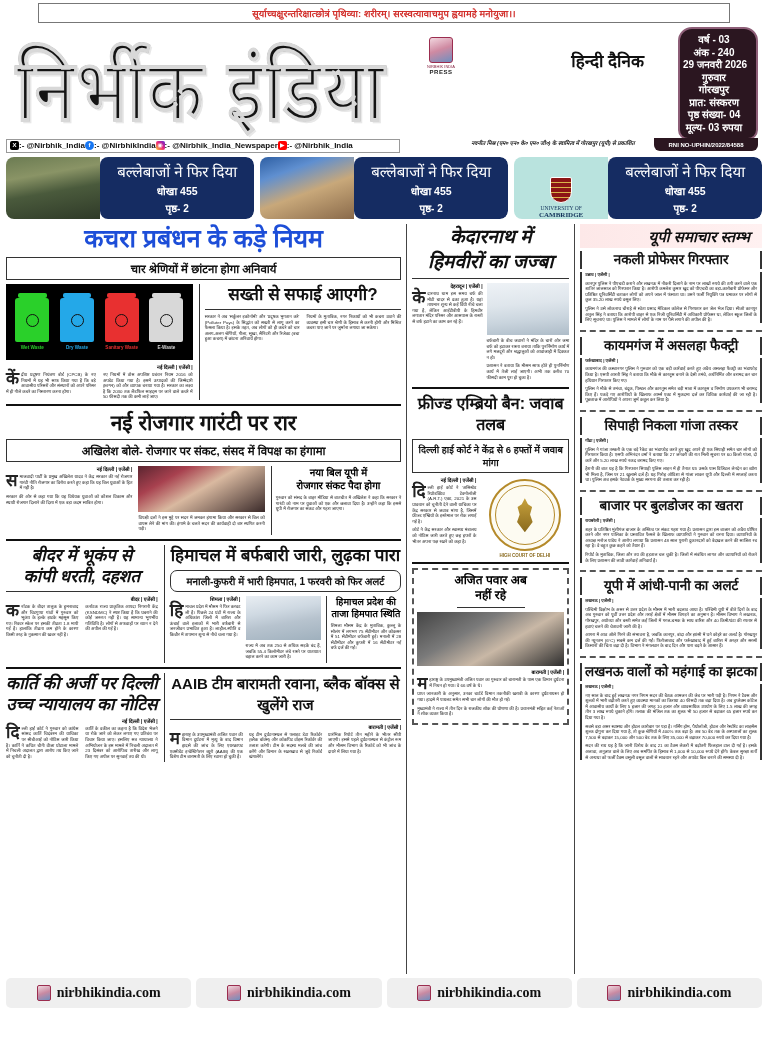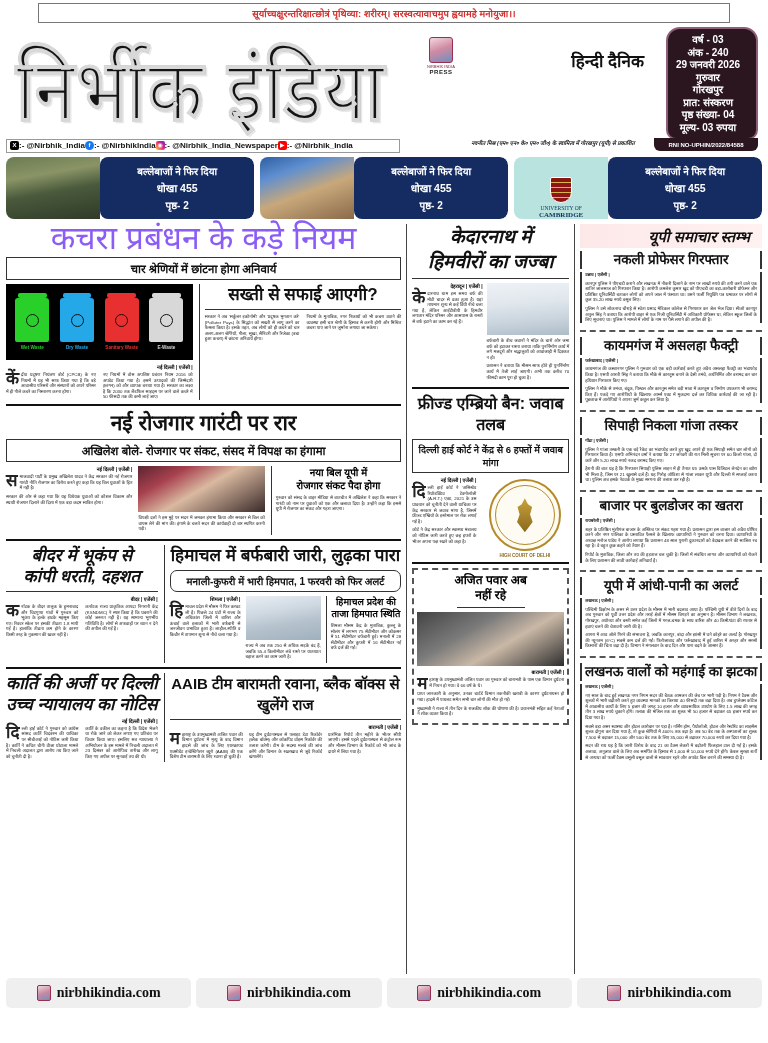--- a/index.html
+++ b/index.html
@@ -46,21 +46,21 @@
   }
   .mast-logo .logo-box {
     width: 24px; height: 26px; margin: 0 auto; border: 1px solid #9b2d4f;
     background: linear-gradient(160deg,#f2d7df 0%,#cf8aa2 48%,#6e8fc0 100%);
     border-radius: 3px;
   }
   .mast-logo .logo-sub { font-size: 4px; color:#8a2745; margin-top:1px; }
   .mast-logo .logo-press { font-size: 6px; font-weight:bold; color:#222; letter-spacing:.5px; }
 
   .mast-info {
-    position: absolute; right: 4px; top: 2px; width: 92px; min-height: 108px;
+    position: absolute; right: 4px; top: 2px; width: 80px; min-height: 108px;
     background: #2b1620; color: #fff;
     border: 2px solid #8d5e77;
     border-radius: 14px 14px 10px 10px;
     padding: 5px 11px 4px 3px;
     text-align: center;
     display: flex; flex-direction: column; justify-content: space-around;
   }
   .mast-info div { font-size: 10px; font-weight: bold; line-height: 12.5px; white-space: nowrap; }
 
   
@@ -88,40 +88,40 @@
 
   
   .promo-row { display: flex; gap: 6px; margin-top: 4px; height: 62px; }
   .promo { flex: 1; display: flex; border-radius: 8px; overflow: hidden; }
   .promo-img { width: 38%; background-size: cover; background-position: center; position: relative; }
   .promo-txt {
     flex: 1; background: #152c62; color: #fff; border-radius: 8px;
     display: flex; flex-direction: column; align-items: center; justify-content: center;
     padding: 3px; gap: 3px;
   }
-  .promo-txt .l1 { font-size: 10px; font-weight: bold; }
+  .promo-txt .l1 { font-size: 15px; font-weight: normal; }
   .promo-txt .l2 { font-size: 10.5px; font-weight: bold; }
   .promo-txt .l3 { font-size: 10px; font-weight: bold; }
 
   .img-police { background: linear-gradient(170deg,#6b7b52 0%,#8a9466 30%,#4a5a3c 55%,#2f3a28 100%); }
   .img-art { background: linear-gradient(160deg,#2e5fa3 0%,#5f8fd0 25%,#c8a87a 55%,#8a6a4a 100%); }
   .img-camb { background: #b9e3de; display:flex; flex-direction:column; align-items:center; justify-content:flex-end; }
   .camb-crest { width: 22px; height: 26px; background:#8c1515;
      border-radius: 2px 2px 11px 11px; border:1px solid #fff;
      background-image: repeating-linear-gradient(0deg, #8c1515 0 4px, #d9b44a 4px 5px); }
   .camb-t1 { font-size: 5.5px; color:#14345c; font-family:"Liberation Serif",serif; margin-top:2px; }
   .camb-t2 { font-size: 7px; color:#14345c; font-family:"Liberation Serif",serif; font-weight:bold; }
 
   
   .body-grid { display: flex; gap: 5px; margin-top: 5px; height: 750px; }
   .col-left { width: 400px; }
   .col-mid  { width: 165px; }
   .col-right{ width: 190px; }
 
-  .hl-xl { font-size: 32px; font-weight: normal; color:#8b5cf6; line-height: 29px; text-align:center; }
+  .hl-xl { font-size: 25px; font-weight: bold; color:#1d4ed8; line-height: 29px; text-align:center; }
   .hl-lg { font-size: 21px; font-weight: bold; color:#111; line-height: 25px; text-align:center; }
   .hl-md { font-size: 17px; font-weight: bold; color:#111; line-height: 21px; text-align:center; }
   .hl-it { font-style: italic; }
 
   .subbox {
     border: 1px solid #333; text-align:center; font-size: 11.5px; font-weight: bold;
     padding: 3px 2px; margin: 4px 0; color:#111;
   }
 
   .lede { font-size: 4.4px; line-height: 5.6px; color:#222; text-align: justify; }

